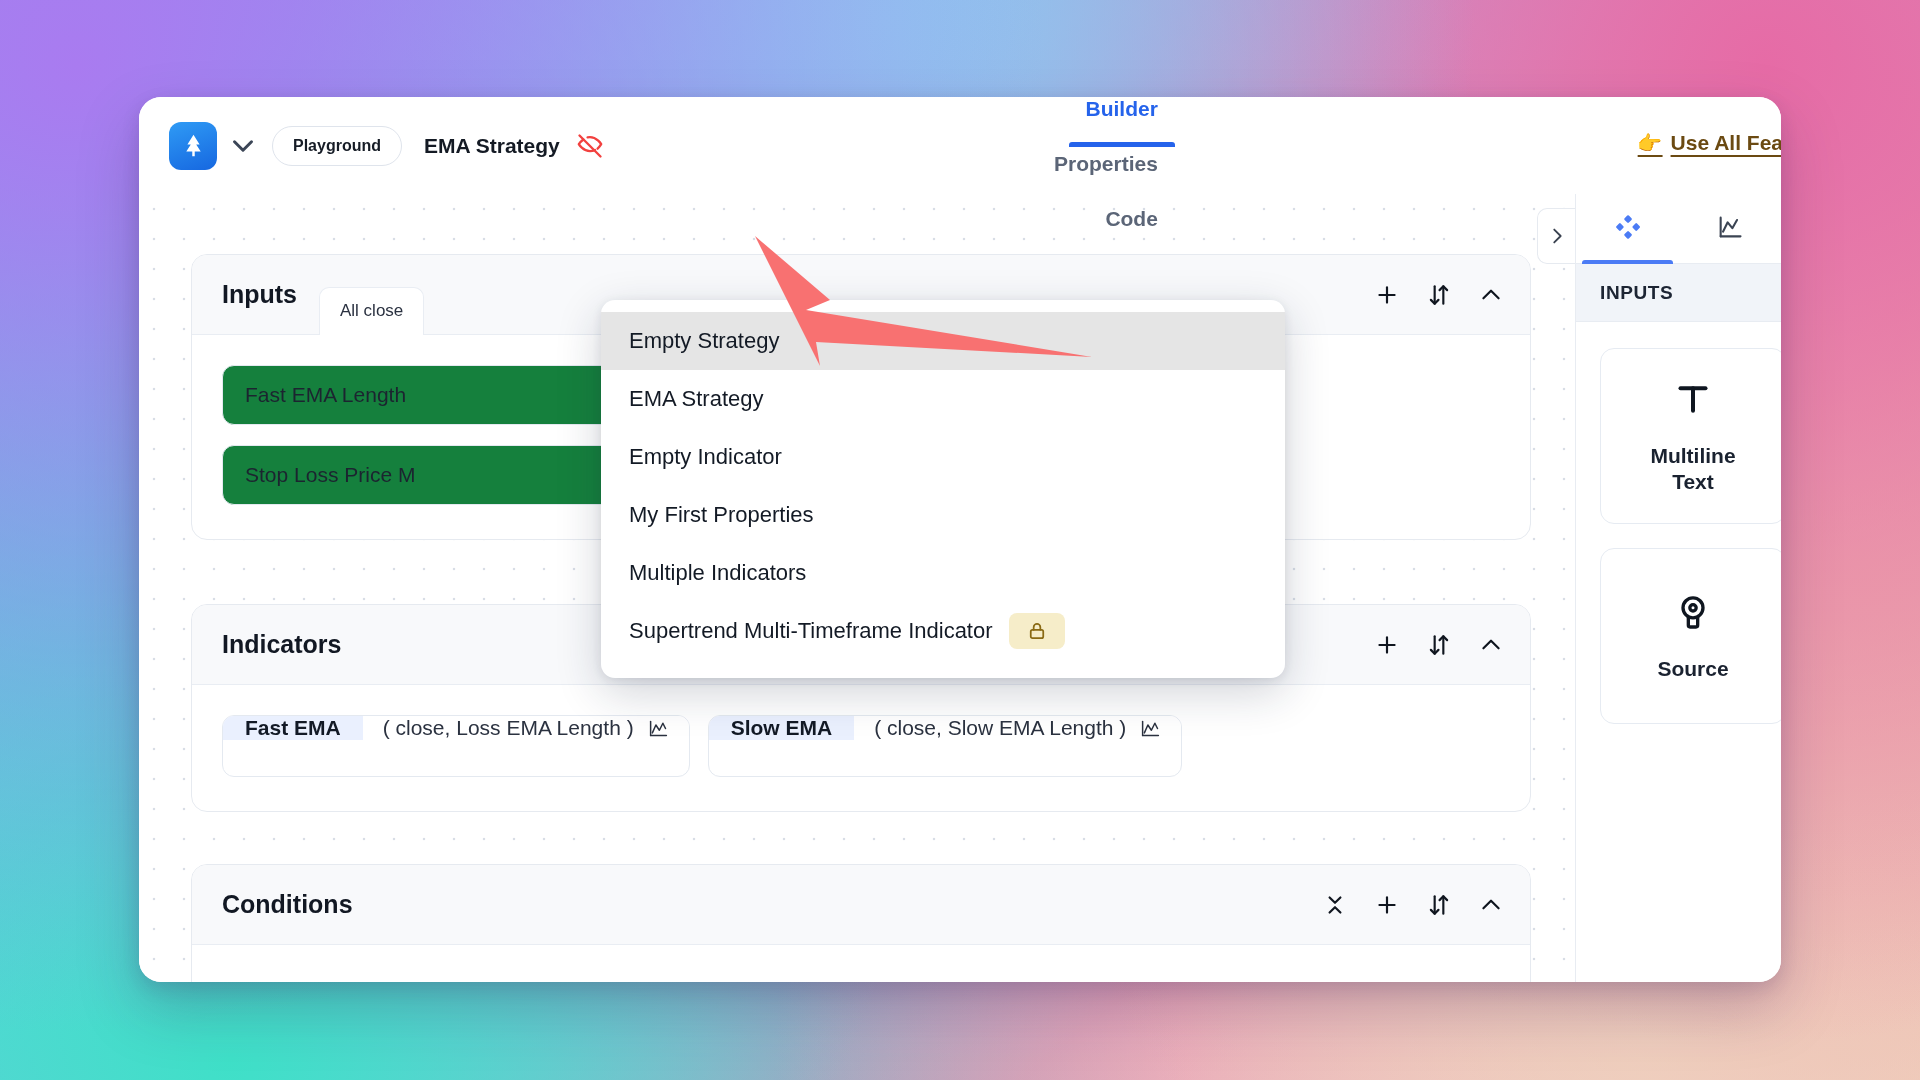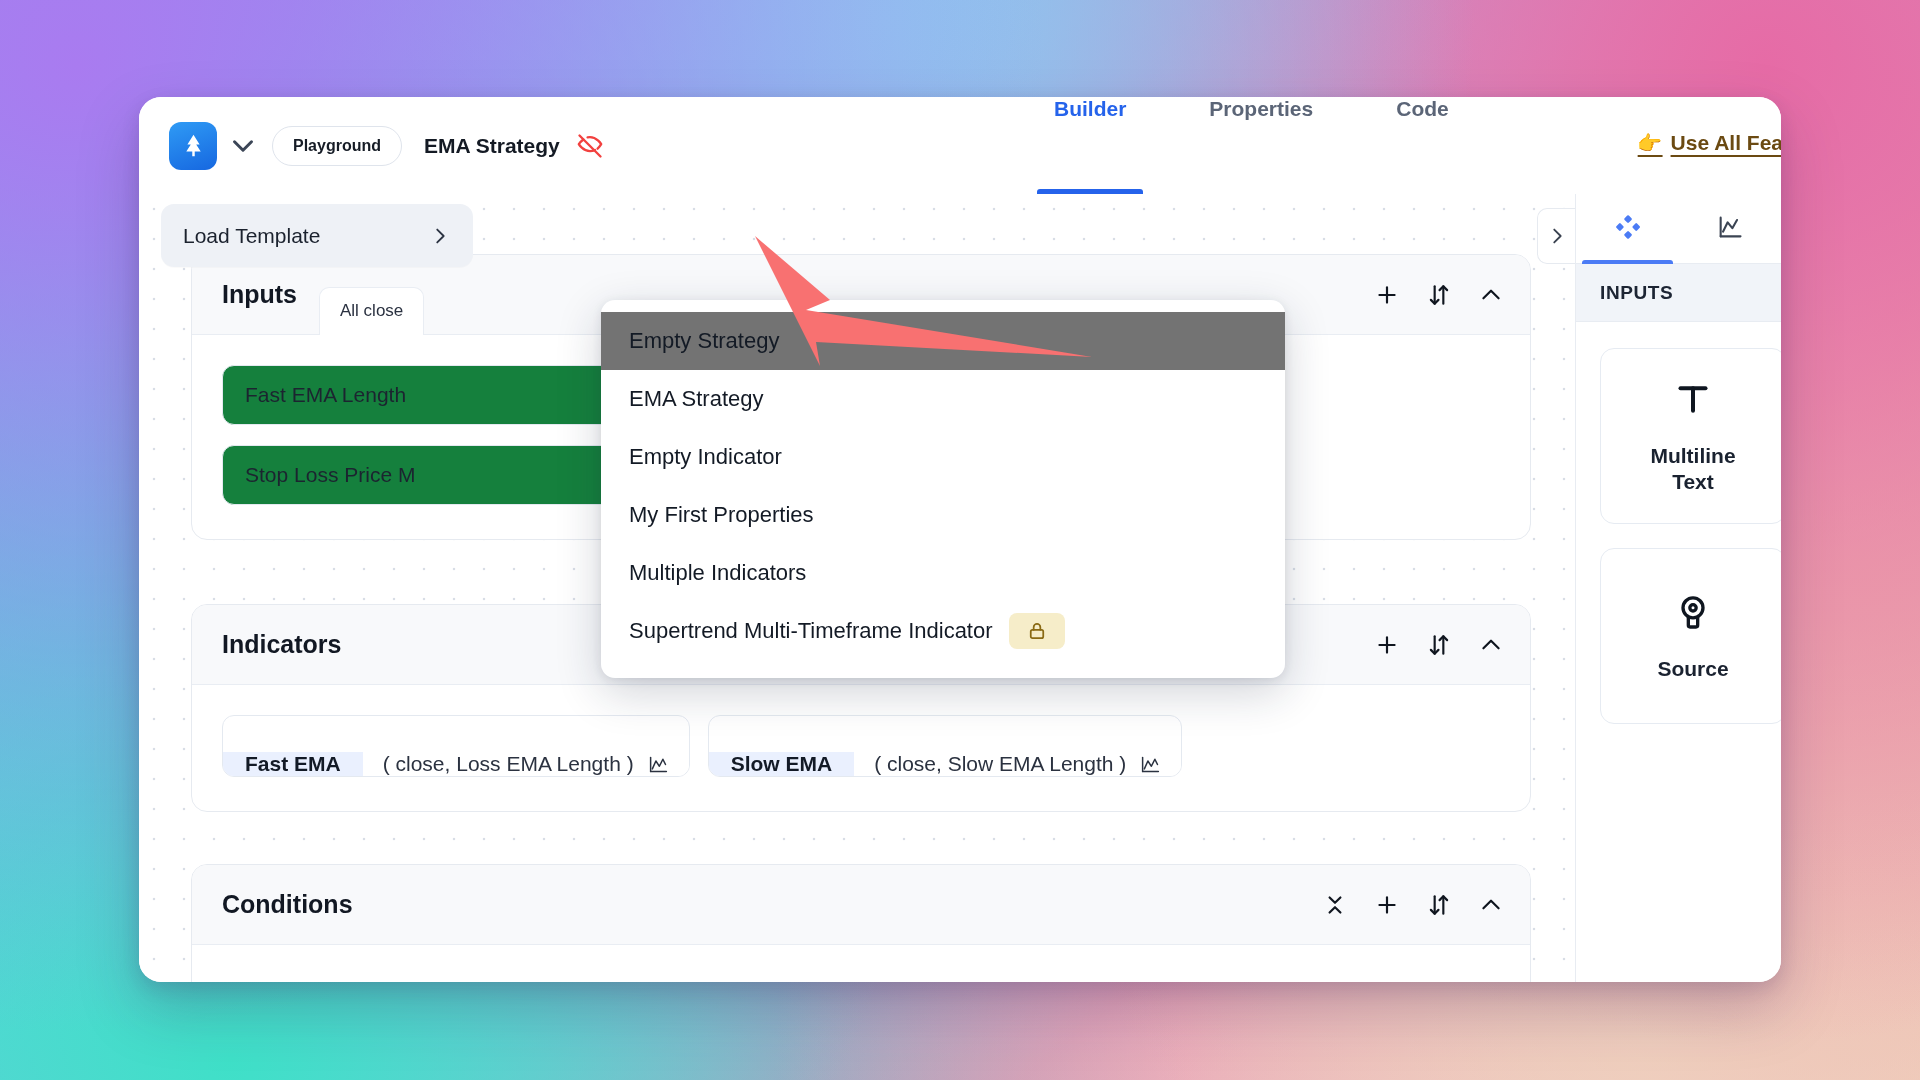--- a/index.html
+++ b/index.html
@@ -66,21 +66,21 @@
     font-size: 21px; font-weight: bold; color: #141a24;
     white-space: nowrap;
   }
   .hide-icon { margin-left: 16px; width: 28px; height: 28px; color: #f2413f; display:flex;align-items:center; }
   .hide-icon svg { width: 28px; height: 28px; }
 
   .nav-tabs {
     position: absolute;
     left: 880px; top: 0;
     height: 97px;
-    display: flex; gap: 13px;
+    display: flex; align-items: flex-end; gap: 5px; flex-direction: column;
   }
   .nav-tab {
     padding: 0 35px 26px 35px;
     font-size: 21px; font-weight: bold; color: #5b6577;
     position: relative; white-space: nowrap;
   }
   .nav-tab.active { color: #2563eb; }
   .nav-tab.active::after {
     content: ""; position: absolute; left: 18px; right: 18px; bottom: 0;
     height: 5px; background: #2563eb; border-radius: 3px 3px 0 0;
@@ -175,21 +175,21 @@
   }
   .kv-chip .v {
     display: flex; align-items: center;
     padding: 0 26px;
     font-size: 21px; color: #1c2430;
     border-left: 1px solid #e7ebf2;
     white-space: nowrap;
   }
 
   .ind-chip {
-    display: flex; align-items: flex-end;
+    display: flex; align-items: flex-start;
     border: 1px solid #e4e9f0;
     border-radius: 12px;
     overflow: hidden;
     height: 62px;
   }
   .ind-chip .name {
     display: flex; align-items: center;
     background: #eaf0fe;
     padding: 0 22px;
     font-size: 21px; font-weight: bold; color: #131a26;
@@ -280,21 +280,21 @@
     padding: 12px 0 18px 0;
     z-index: 60;
   }
   .menu-item {
     height: 58px;
     display: flex; align-items: center; gap: 16px;
     padding: 0 28px;
     font-size: 22px; color: #131a25;
     white-space: nowrap;
   }
-  .menu-item.highlight { background: #737373; }
+  .menu-item.highlight { background: #e5e5e5; }
   .lock-badge {
     background: #f6edc9;
     border-radius: 8px;
     width: 56px; height: 36px;
     display: flex; align-items: center; justify-content: center;
     color: #8a6a14;
   }
   .lock-badge svg { width: 20px; height: 20px; }
 
   
@@ -340,28 +340,20 @@
     <div class="use-all">
       <span class="emoji">👉</span>
       <span>Use All Fea</span>
     </div>
   </div>
 
   <div class="app-body">
 
     <div class="canvas">
 
-      <div class="load-template">
-        <span class="lt-label">Load Template</span>
-        <span class="lt-caret">
-          <svg viewBox="0 0 24 24" width="22" height="22" fill="none" stroke="currentColor" stroke-width="2" stroke-linecap="round" stroke-linejoin="round">
-              <polyline points="9 5 16 12 9 19"></polyline>
-            </svg>
-        </span>
-      </div>
 
       <div class="sheet" style="top:60px;">
         <div class="sheet-head">
           <div class="sheet-title">Inputs</div>
           <div class="sheet-tabs">
             <div class="sheet-tab">All close</div>
           </div>
           <div class="sheet-tools">
             <div class="tool">
               <svg viewBox="0 0 24 24" fill="none" stroke="currentColor" stroke-width="2" stroke-linecap="round">

